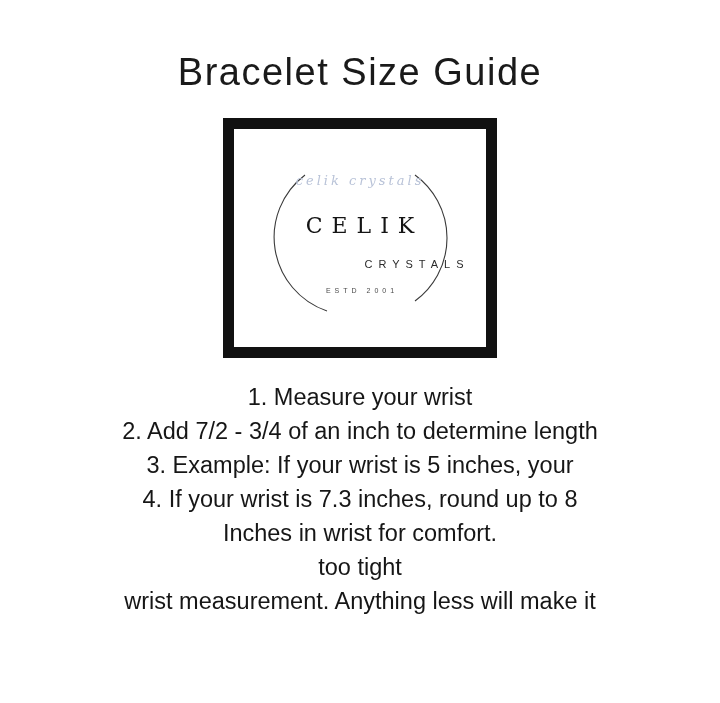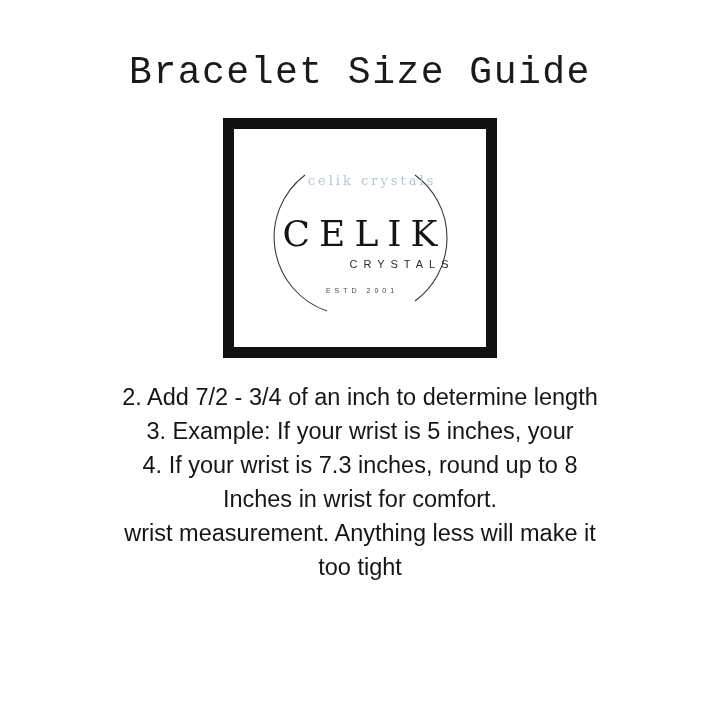--- a/index.html
+++ b/index.html
@@ -17,21 +17,21 @@
     position: relative;
     width: 720px;
     height: 703px;
     background: #ffffff;
     display: flex;
     flex-direction: column;
     align-items: center;
   }
   .title {
     margin-top: 52px;
-    font-family: Liberation Mono, monospace;
+    font-family: Liberation Sans, sans-serif;
     font-size: 38px;
     font-weight: 400;
     letter-spacing: 1.5px;
     color: #1a1a1a;
     text-align: center;
     line-height: 1.1;
   }
   .logo-frame {
     margin-top: 24px;
     width: 274px;
@@ -58,41 +58,41 @@
     width: 190px;
     height: 190px;
   }
   .script {
     position: absolute;
     top: 44px;
     left: 0;
     width: 100%;
     text-align: center;
     font-family: "DejaVu Serif", serif;
+    font-style: italic;
     font-size: 13px;
     letter-spacing: 3px;
     color: #b9c3d8;
-    padding-left: 12px;
   }
   .brand {
     position: absolute;
     top: 84px;
     left: 0;
     width: 100%;
     text-align: center;
     font-family: "DejaVu Serif", serif;
-    font-size: 36px;
+    font-size: 22px;
     letter-spacing: 9px;
     color: #141414;
     text-indent: 9px;
   }
   .brand-sub {
     position: absolute;
     top: 129px;
-    left: 0;
+    left: 15px;
     width: 100%;
     text-align: center;
     font-family: "Liberation Sans", sans-serif;
     font-size: 11px;
     letter-spacing: 6px;
     color: #2b2b2b;
     text-indent: 6px;
     padding-left: 39px;
   }
   .brand-estd {
@@ -134,21 +134,22 @@
         <path d="M62 168 A78 78 0 0 1 40 32" fill="none" stroke="#3a3a3a" stroke-width="1.1"></path>
       </svg>
       <div class="script">celik crystals</div>
       <div class="brand">CELIK</div>
       <div class="brand-sub">CRYSTALS</div>
       <div class="brand-estd">ESTD 2001</div>
     </div>
   </div>
 
   <div class="steps">
+    <span class="step">1. Measure your wrist</span>
     <span class="step">2. Add 7/2 - 3/4 of an inch to determine length</span>
     <span class="step">3. Example: If your wrist is 5 inches, your</span>
     <span class="step">4. If your wrist is 7.3 inches, round up to 8</span>
     <span class="step">Inches in wrist for comfort.</span>
+    <span class="step">too tight</span>
     <span class="step">wrist measurement. Anything less will make it</span>
-    <span class="step">too tight</span>
   </div>
 
 </div>
 
 </body></html>

